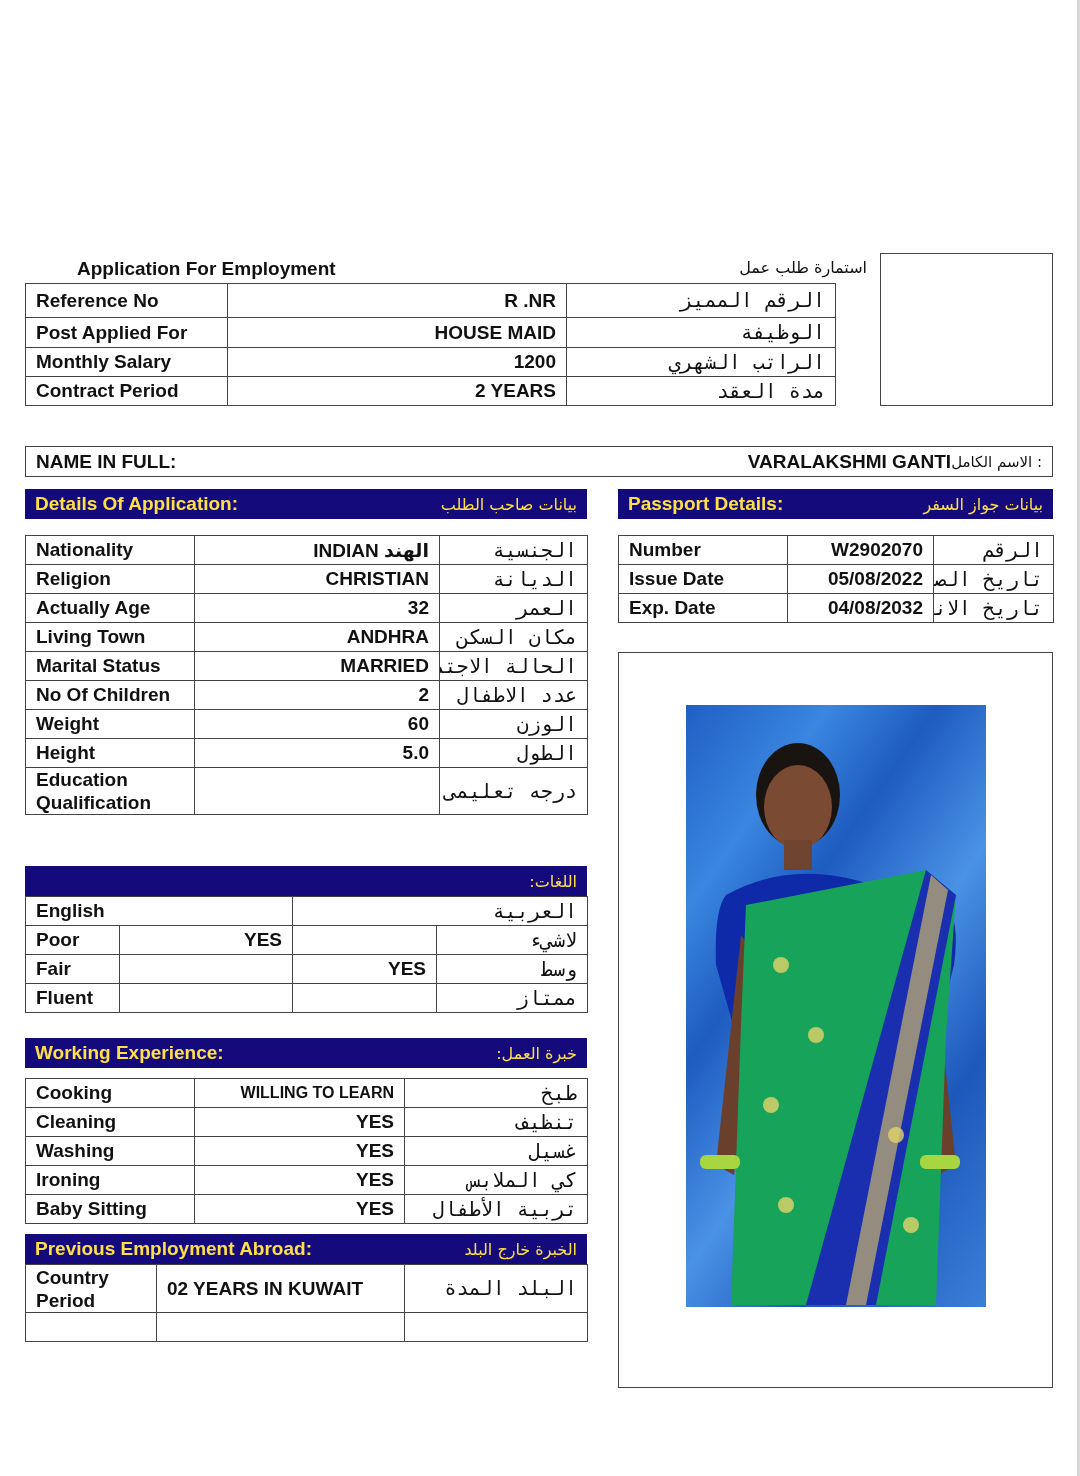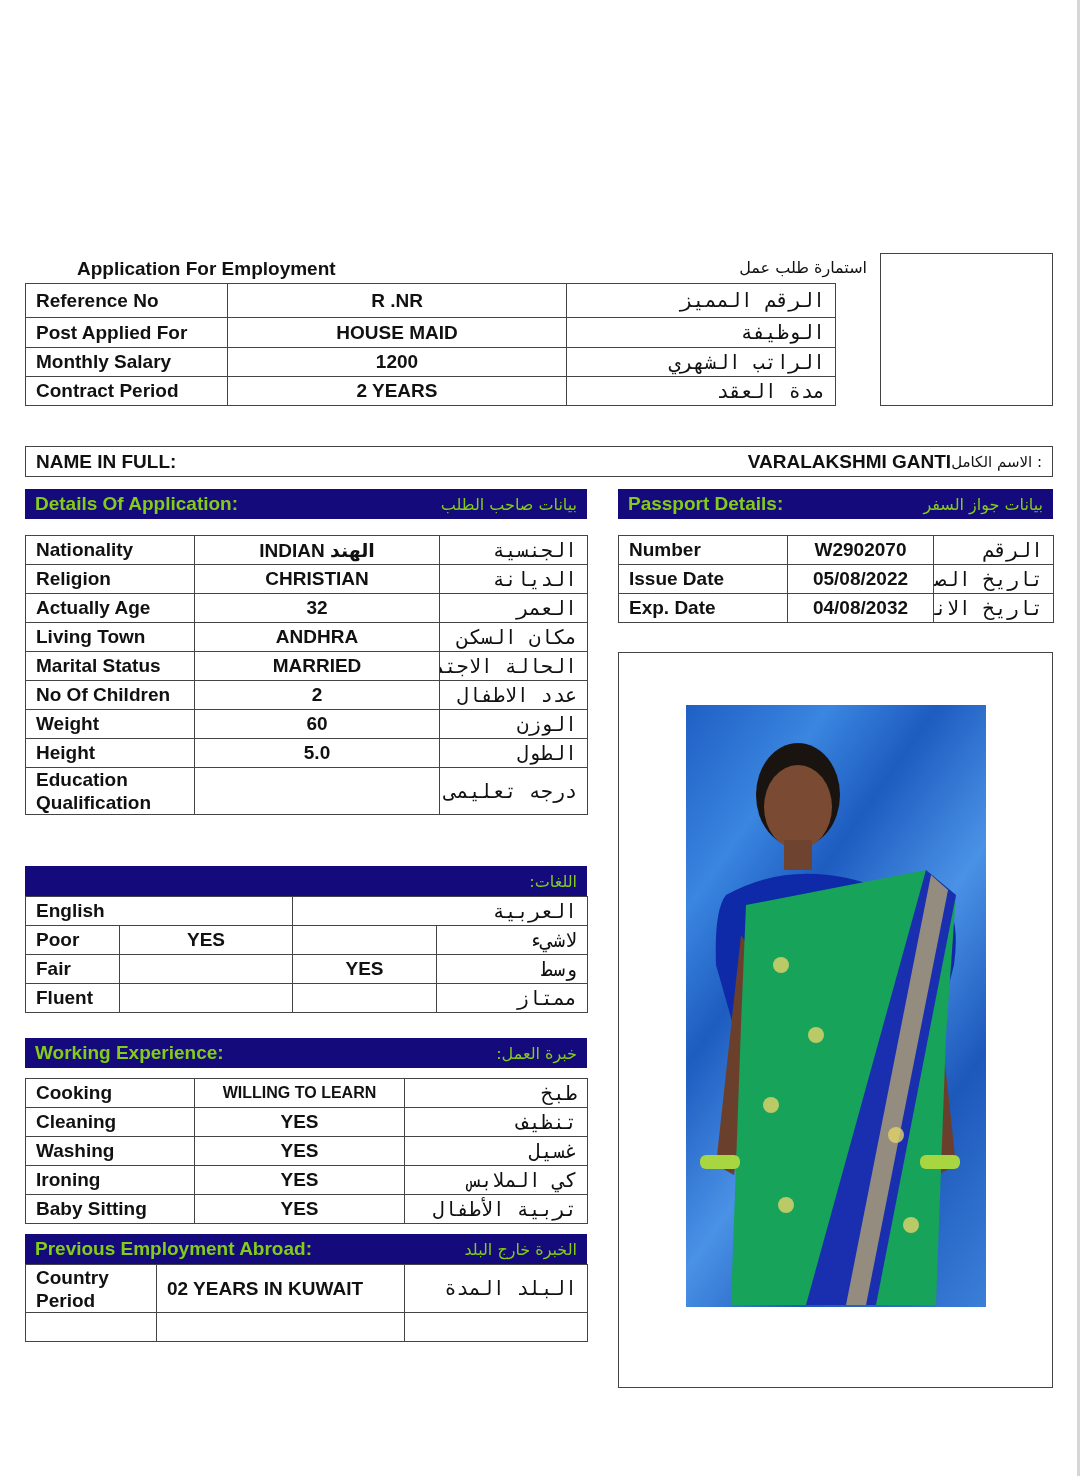--- a/index.html
+++ b/index.html
@@ -2,23 +2,23 @@
 <html><head>
 <meta charset="utf-8">
 <style>
   * { box-sizing: border-box; margin: 0; padding: 0; }
   html, body { width: 1080px; height: 1476px; background: #ffffff; overflow: hidden; }
   body { position: relative; font-family: "Liberation Sans", "DejaVu Sans", sans-serif; color: #111; font-weight: bold; }
   .abs { position: absolute; margin-left: 41px; }
   .scroll-edge { position: absolute; right: 0; top: 0; width: 3px; height: 1476px; background: #d6d6d6; }
   table { border-collapse: collapse; position: absolute; table-layout: fixed; }
   td { border: 1.5px solid #444; font-size: 19px; height: 29px; padding: 0 10px; white-space: nowrap; overflow: hidden; }
-  td.c { text-align: center; }
+  td.c { text-align: right; }
   td.ar { text-align: right; direction: rtl; font-weight: normal; font-family: Liberation Mono, monospace; font-size: 20px; }
-  .bar { position: absolute; background: #140a7c; color: #84cc16; height: 30px; display: flex; align-items: center; justify-content: space-between; padding: 0 10px; font-size: 19px; }
+  .bar { position: absolute; background: #140a7c; color: #fde047; height: 30px; display: flex; align-items: center; justify-content: space-between; padding: 0 10px; font-size: 19px; }
   .bar .ar { direction: rtl; font-weight: normal; font-family: "DejaVu Sans", sans-serif; font-size: 16px; }
   .box { position: absolute; border: 1.5px solid #444; background: #fff; }
   .photo { position: absolute; overflow: hidden; }
 </style>
 </head>
 <body>
 
 <div class="scroll-edge"></div>
 
 <div class="abs" style="left:36px;top:258px;font-size:19px;">Application For Employment</div>

